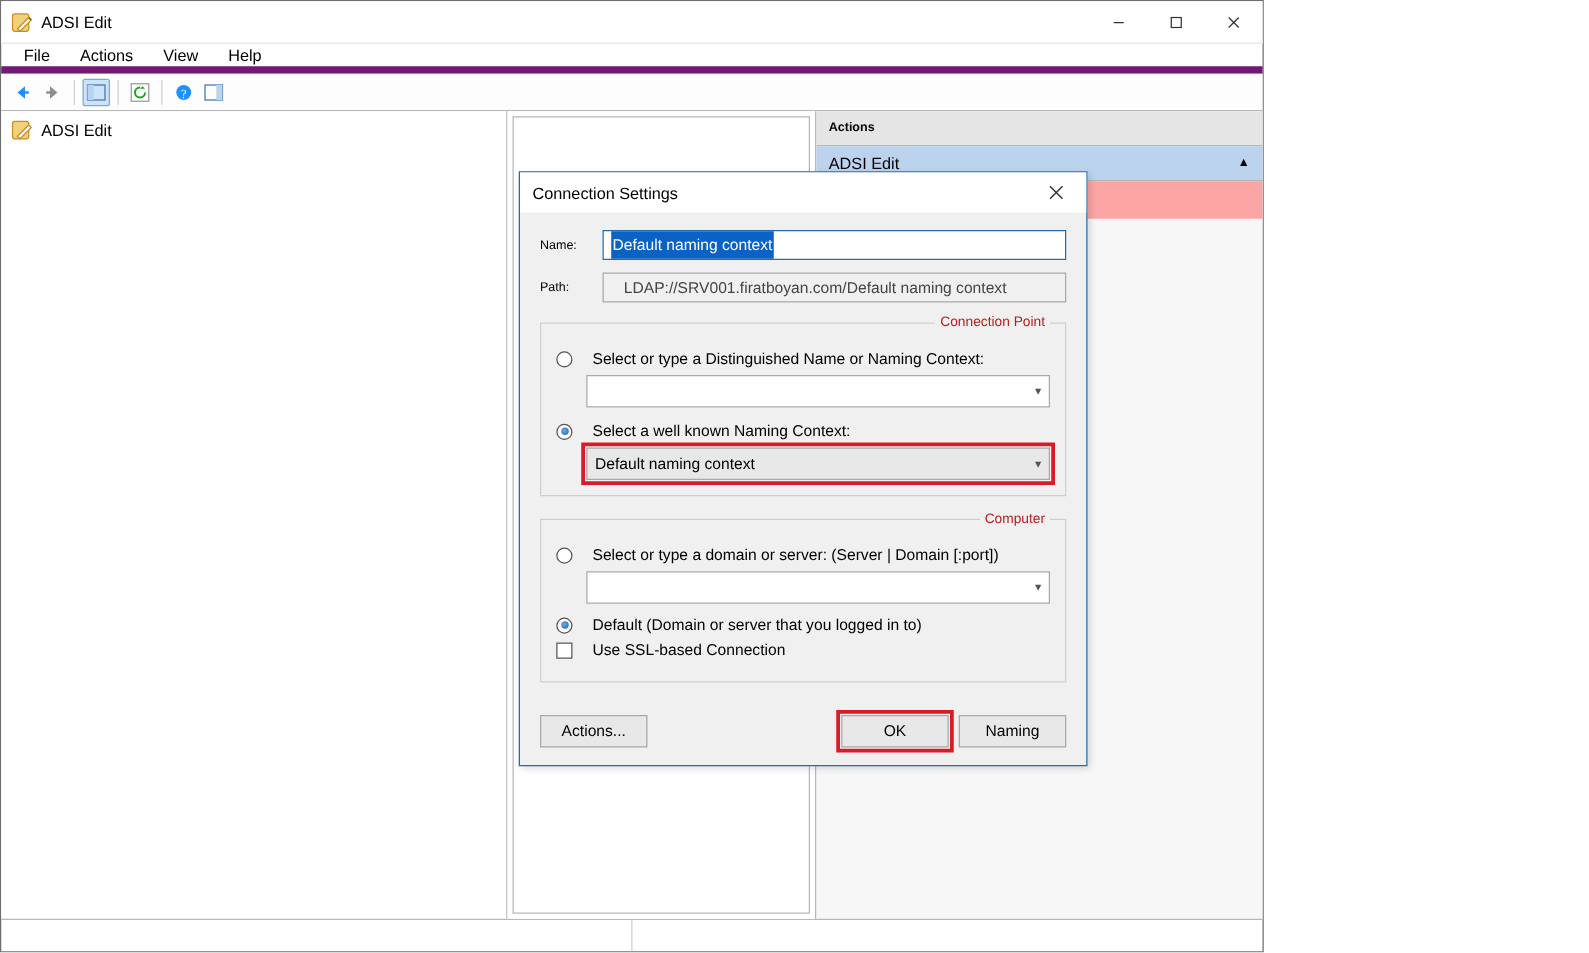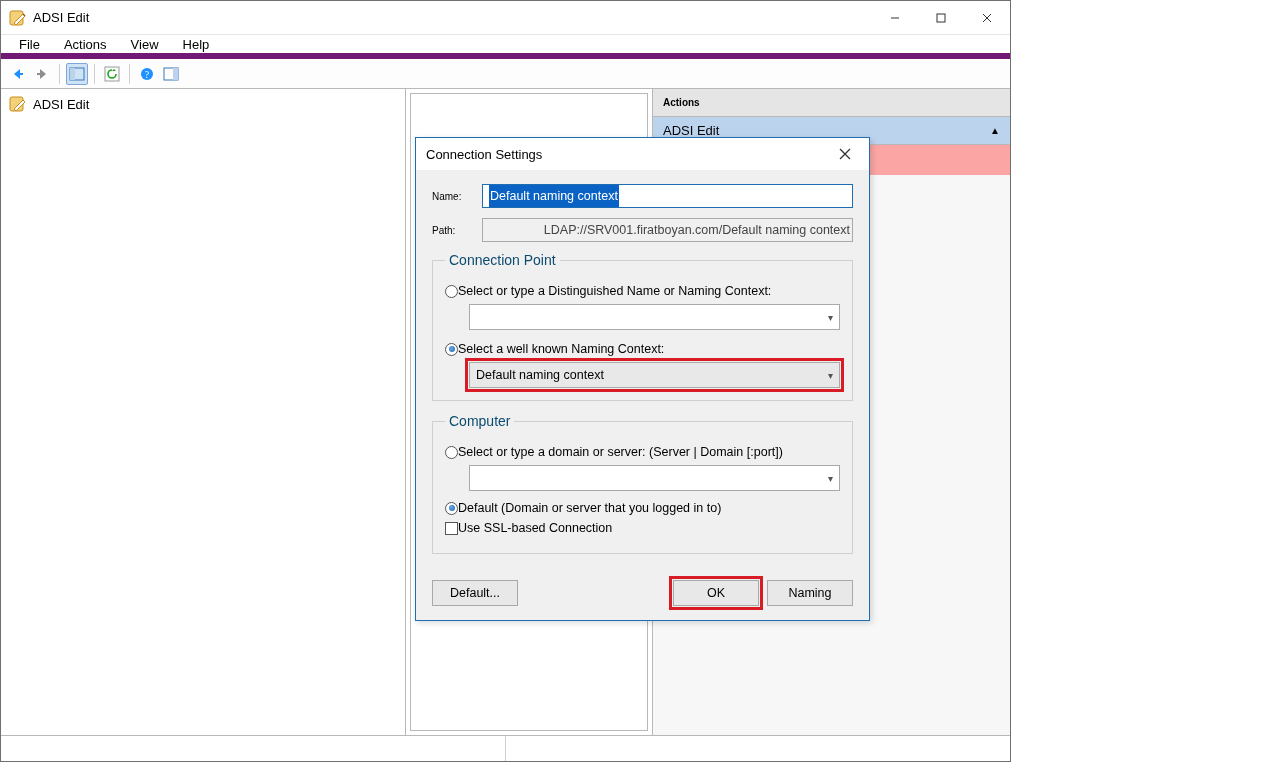--- a/index.html
+++ b/index.html
@@ -50,25 +50,25 @@
   
   .dialog { position:absolute; top:136px; left:414px; width:455px; background:#f0f0f0; border:1px solid #1c6db2; box-shadow: 2px 2px 6px rgba(0,0,0,0.15); display:flex; flex-direction:column; }
   .dialog .dlg-title { height:32px; background:#fff; display:flex; align-items:center; padding:0 10px; font-size:13px; border-bottom:0px solid #dcdcdc; }
   .dialog .dlg-title .spacer { flex:1; }
   .dialog .dlg-close { width:28px; height:28px; display:flex; align-items:center; justify-content:center; }
   .dialog .dlg-body { padding:14px 16px 10px 16px; }
   .form-row { display:flex; align-items:center; margin-bottom:10px; }
   .form-row label { width:50px; font-size:10px; }
   .form-row .text-input { flex:1; height:24px; border:1px solid #1c6db2; background:#fff; padding:0 6px; font-size:12.5px; }
   .text-input .sel { background:#0a63c4; color:#fff; padding:1px 1px; display:inline-block; line-height:20px; }
-  .form-row .text-readonly { flex:1; height:24px; border:1px solid #a9a9a9; background:#f0f0f0; color:#444; padding:0 2px; font-size:12.5px; display:flex; align-items:center;justify-content:flex-end; }
+  .form-row .text-readonly { flex:1; height:24px; border:1px solid #a9a9a9; background:#f0f0f0; color:#444; padding:0 16px; font-size:12.5px; display:flex; align-items:center; }
 
   fieldset { border:1px solid #cfcfcf; margin:6px 0 12px 0; padding:10px 12px 12px 12px; }
-  fieldset legend { font-size:14px; padding:0 4px; color:#0c4a6e; }
-  .radio-row { display:flex; align-items:center; gap:0; margin:6px 0; font-size:12.5px; }
+  fieldset legend { font-size:11px; padding:0 4px; color:#b91c1c;text-align:right; }
+  .radio-row { display:flex; align-items:center; gap:16px; margin:6px 0; font-size:12.5px; }
   .radio { width:13px; height:13px; border:1px solid #555; border-radius:50%; display:inline-flex; align-items:center; justify-content:center; background:#fff; }
   .radio.checked::after { content:""; width:6px; height:6px; border-radius:50%; background:#333; display:block; background: radial-gradient(circle at 40% 40%, #6aa7e8 0%, #1e63ad 100%); }
   .combo { width:100%; height:26px; border:1px solid #a9a9a9; background:#fff; display:flex; align-items:center; padding:0 6px; font-size:12.5px; position:relative; margin-left:24px; width:calc(100% - 24px); }
   .combo .chev { position:absolute; right:6px; top:50%; transform:translateY(-50%); font-size:10px; color:#555; }
   .red-outline { outline:3px solid #d81b24; outline-offset:1px; }
 
   .checkbox { width:13px; height:13px; border:1px solid #555; background:#fff; display:inline-block; }
 
   .dlg-buttons { display:flex; justify-content:flex-end; gap:8px; padding:4px 16px 14px 16px; }
   .dlg-buttons .left-area { flex:1; display:flex; }
@@ -263,20 +263,20 @@
         <div class="radio-row" style="margin-top:4px;">
           <span class="checkbox"></span>
           <span>Use SSL-based Connection</span>
         </div>
       </fieldset>
 
     </div>
 
     <div class="dlg-buttons">
       <div class="left-area">
-        <div class="dbtn">Default...</div>
+        <div class="dbtn">Actions...</div>
       </div>
       <div class="dbtn primary red-outline">OK</div>
       <div class="dbtn">Naming</div>
     </div>
   </div>
 
 </div>
 
 </body></html>

